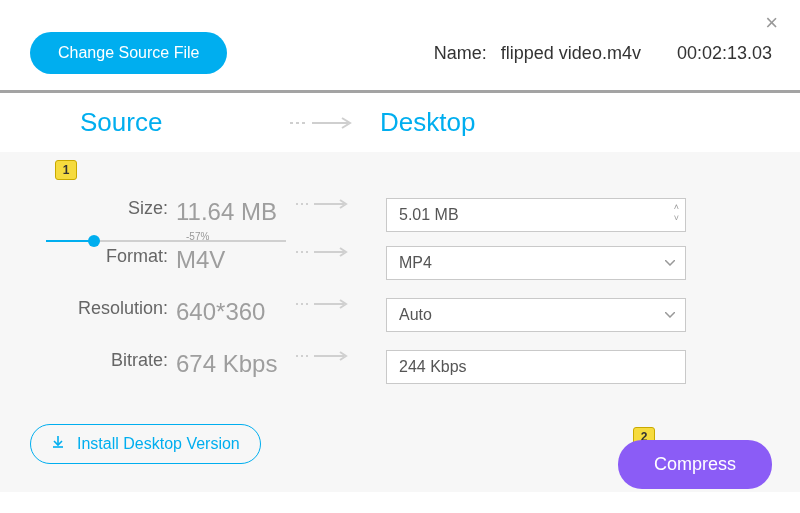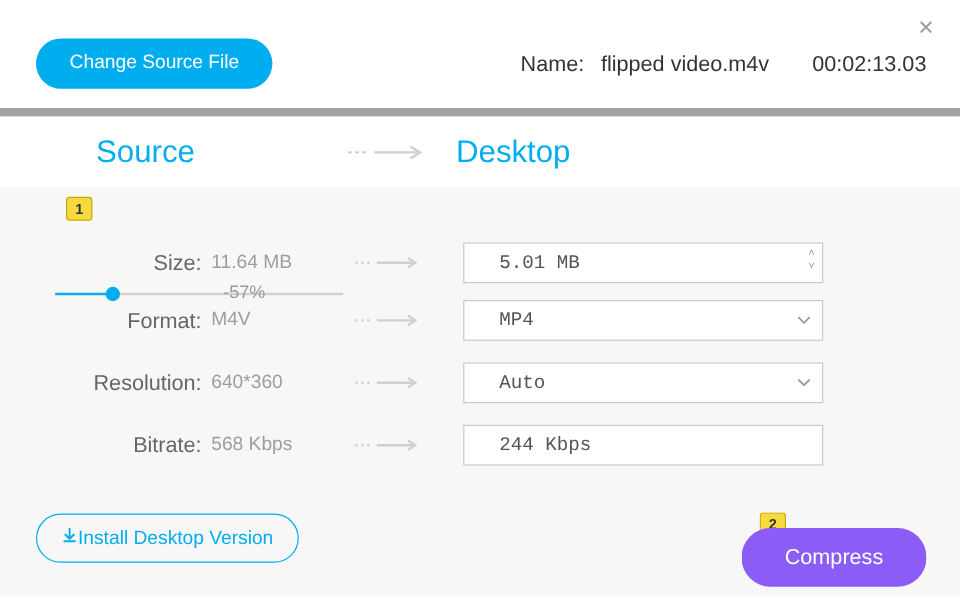--- a/index.html
+++ b/index.html
@@ -10,21 +10,21 @@
       position: relative;
       color: #333;
     }
     .close-icon {
       position: absolute; top: 10px; right: 22px;
       font-size: 22px; color: #999; cursor: pointer;
     }
     .topbar {
       display: flex; align-items: center;
       padding: 32px 28px 16px 30px;
-      border-bottom: 7px solid #a3a3a3;
+      border-bottom: 3px solid #a3a3a3;
     }
     .change-source {
       background: #00AEEF; color: #fff;
       border: none; border-radius: 22px;
       padding: 12px 28px; font-size: 16px;
       cursor: pointer;
     }
     .name-block {
       margin-left: auto; display: flex; align-items: flex-end;
       gap: 36px; font-size: 18px; color: #333;
@@ -51,40 +51,39 @@
       border: 1px solid #c9a900;
       border-radius: 3px;
       font-size: 12px; font-weight: bold;
       display: flex; align-items: center; justify-content: center;
       color: #333;
     }
     .marker1 { top: 8px; left: 55px; }
     .marker2 { position: fixed; top: 427px; left: 633px; }
     .rows { padding-top: 28px; }
     .row {
-      display: flex; align-items: center;
+      display: flex; 
       margin-bottom: 18px;
     }
     .lbl {
       width: 146px; text-align: right;
       font-size: 18px; color: #666;
       padding-right: 8px;
     }
     .src-val {
-      width: 120px; font-size: 16px; color: #9e9e9e;
+      width: 120px; font-size: 24px; color: #9e9e9e;
     }
     .arrow-cell { width: 90px; }
     .outctl {
       border: 1px solid #c9c9c9; background: #fff;
       height: 34px; width: 300px;
       display: flex; align-items: center;
-      padding: 0 29px;
+      padding: 0 12px;
       font-size: 16px; color: #555;
       position: relative;
-      font-family: Liberation Mono, monospace;
     }
     .stepper {
       position: absolute; right: 6px; top: 3px;
       display: flex; flex-direction: column;
       font-size: 9px; color: #999; line-height: 11px;
     }
     .dd-caret {
       position: absolute; right: 10px; top: 13px;
       width: 10px; height: 6px;
     }
@@ -101,29 +100,29 @@
       position: absolute; height: 2px; background: #00AEEF;
       width: 20%;
     }
     .slider-thumb {
       position: absolute; width: 12px; height: 12px;
       background: #00AEEF; border-radius: 50%;
       top: -5px; left: 20%; margin-left: -6px;
     }
     .slider-val {
       position: absolute; left: 140px; top: -9px;
-      font-size: 15px; color: #999;
+      font-size: 10px; color: #999;
     }
     .install-btn {
       margin-top: 22px;
       border: 1px solid #00AEEF; color: #00AEEF;
       background: transparent;
       border-radius: 22px; padding: 10px 20px;
       font-size: 16px; cursor: pointer;
-      display: inline-flex; align-items: center; gap: 0;
+      display: inline-flex; align-items: center; gap: 12px;
     }
     .compress {
       position: absolute; right: 28px; bottom: 24px;
       background: #8b5cf6; color: #fff;
       border: none; border-radius: 24px;
       padding: 14px 36px; font-size: 18px;
       cursor: pointer;
     }
     .arrow-svg { display:block; }
   </style>
@@ -216,21 +215,21 @@
       <div class="outctl">
         <span>Auto</span>
         <svg class="dd-caret">
             <polyline points="0,0 5,5 10,0" fill="none" stroke="#999" stroke-width="1.5"></polyline>
           </svg>
       </div>
     </div>
 
     <div class="row">
       <div class="lbl">Bitrate:</div>
-      <div class="src-val">568 Kbps</div>
+      <div class="src-val">674 Kbps</div>
       <div class="arrow-cell">
         <svg class="arrow-svg" width="60" height="12">
             <line x1="0" y1="6" x2="14" y2="6" stroke="#d0d0d0" stroke-width="2" stroke-dasharray="2 3"></line>
             <line x1="18" y1="6" x2="48" y2="6" stroke="#d0d0d0" stroke-width="2"></line>
             <polyline points="44,2 50,6 44,10" fill="none" stroke="#d0d0d0" stroke-width="2"></polyline>
           </svg>
       </div>
       <div class="outctl">
         <span>244 Kbps</span>
       </div>

